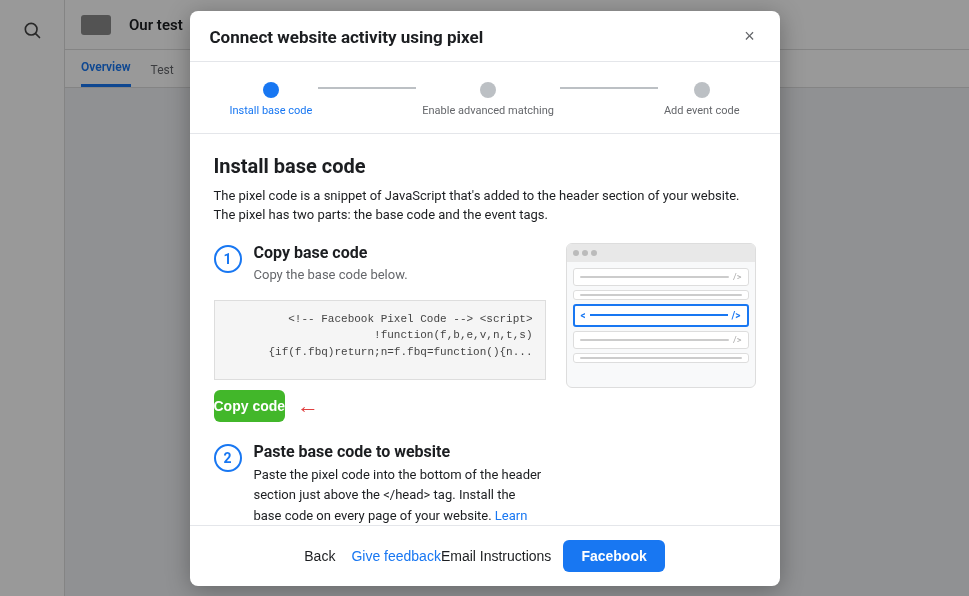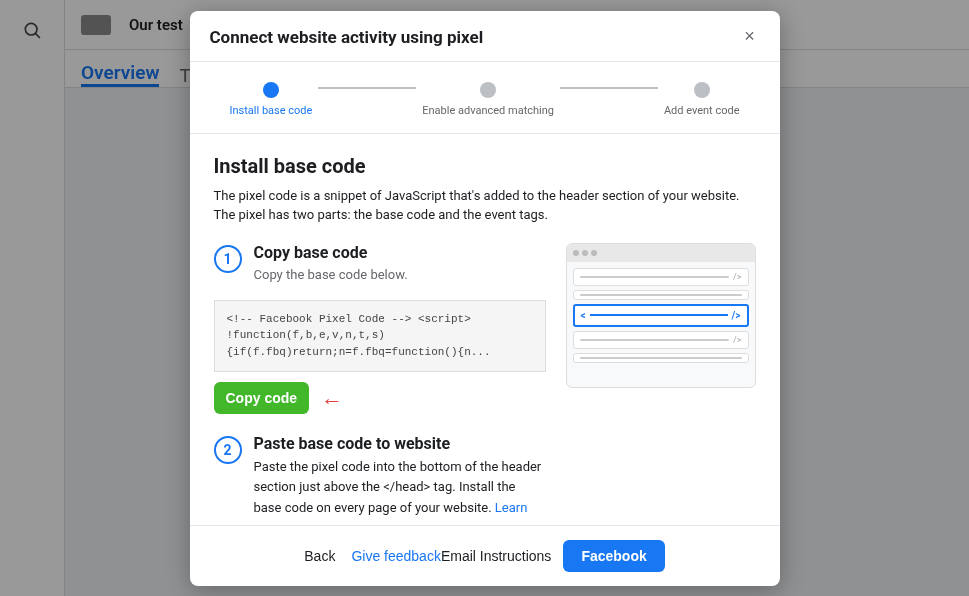--- a/index.html
+++ b/index.html
@@ -78,21 +78,22 @@
       height: 38px;
       background: #fff;
       border-bottom: 1px solid #ddd;
       display: flex;
       align-items: flex-end;
       padding: 0 16px;
       gap: 20px;
     }
 
     .tab {
-      font-size: 19px;
+      font-size: 12px;
+      padding-bottom: 10px;
       cursor: pointer;
       color: #65676b;
     }
     .tab.active {
       color: #1877f2;
       border-bottom: 3px solid #1877f2;
       font-weight: 600;
     }
 
     
@@ -272,30 +273,31 @@
     .code-box {
       background: #f5f5f5;
       border: 1px solid #ddd;
       border-radius: 0;
       padding: 10px 12px;
       font-family: 'Courier New', monospace;
       font-size: 11px;
       color: #444;
       margin: 10px 0;
       line-height: 1.5;
-      height: 72px;
+      height: 80px;
       overflow: hidden;
+      text-align: right;
     }
 
     .copy-btn {
       background: #42b72a;
       color: #fff;
       border: none;
       border-radius: 6px;
-      padding: 8px 12px;
+      padding: 8px 0;
       font-size: 14px;
       font-weight: 600;
       cursor: pointer;
       display: inline-block;
     }
 
     .arrow-indicator {
       display: inline-flex;
       align-items: center;
       margin-left: 12px;

